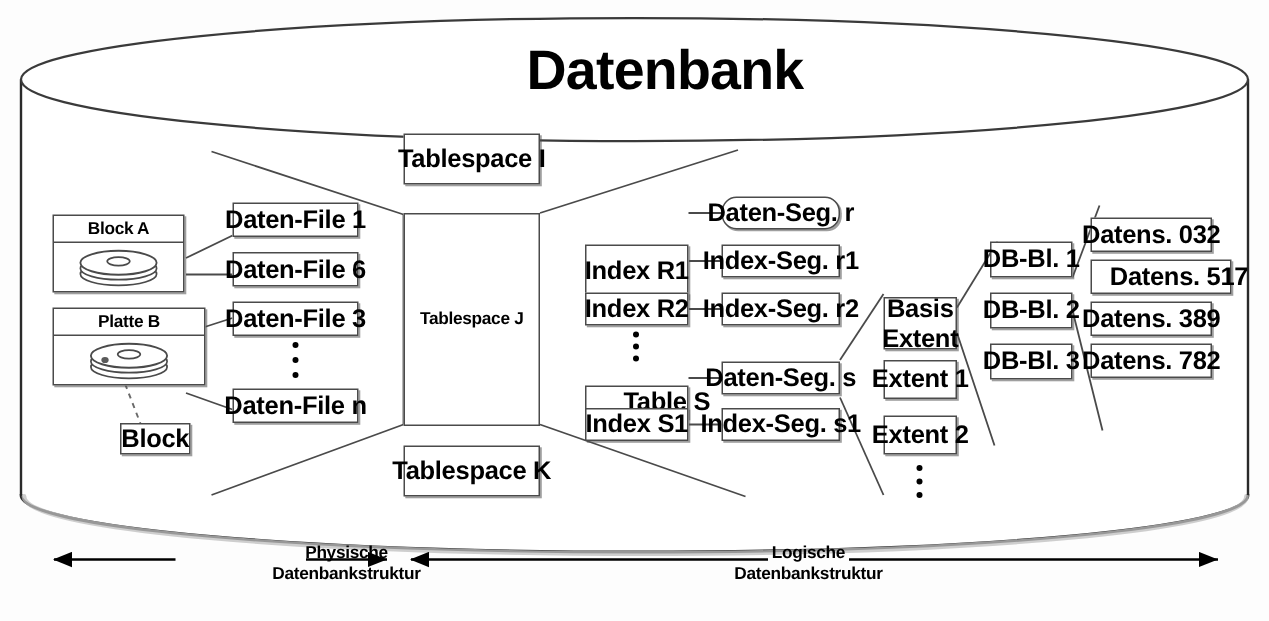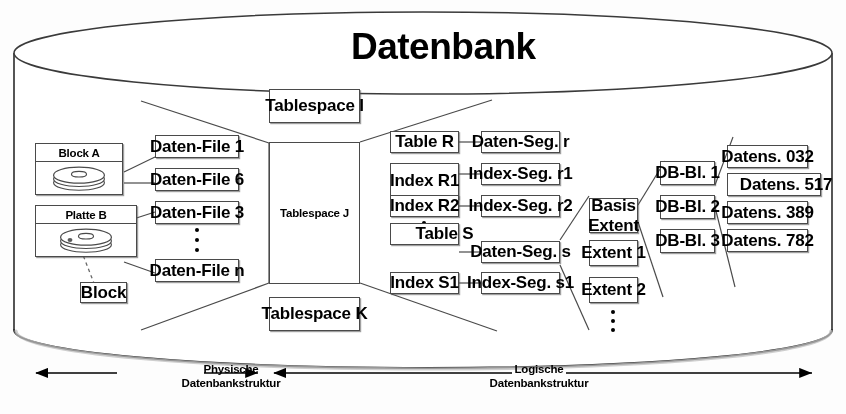--- a/index.html
+++ b/index.html
@@ -233,32 +233,31 @@
     <i></i>
       <i></i>
       <i></i>
   </div>
   <div class="node" style="left:155px; top:259px; width:84px; height:23px;">Daten-File n</div>
 
   <div class="node" style="left:269px; top:89px; width:91px; height:34px;">Tablespace I</div>
   <div class="tablespace-j" style="left:269px; top:142px; width:91px; height:142px;">Tablespace J</div>
   <div class="node" style="left:269px; top:297px; width:91px; height:34px;">Tablespace K</div>
 
-  <div class="node" style="left:390px; top:131px; width:69px; height:22px;">Table R</div>
   <div class="node" style="left:390px; top:163px; width:69px; height:36px;">Index R1</div>
   <div class="node" style="left:390px; top:195px; width:69px; height:22px;">Index R2</div>
   <div class="vdots" style="left:422px; top:221px; width:4px; height:20px;">
     <i></i>
       <i></i>
       <i></i>
   </div>
-  <div class="node" style="left:390px; top:223px; width:69px; height:22px;padding-left:40px;">Table S</div>
+  <div class="node" style="left:390px; top:257px; width:69px; height:22px;padding-left:40px;">Table S</div>
   <div class="node" style="left:390px; top:272px; width:69px; height:22px;">Index S1</div>
 
-  <div class="node" style="left:481px; top:131px; width:79px; height:22px;">Daten-Seg. r</div>
+  <div class="node" style="left:481px; top:131px; width:79px; height:22px;border-radius:10px;">Daten-Seg. r</div>
   <div class="node" style="left:481px; top:163px; width:79px; height:22px;">Index-Seg. r1</div>
   <div class="node" style="left:481px; top:195px; width:79px; height:22px;">Index-Seg. r2</div>
   <div class="node" style="left:481px; top:241px; width:79px; height:22px;">Daten-Seg. s</div>
   <div class="node" style="left:481px; top:272px; width:79px; height:22px;">Index-Seg. s1</div>
 
   <div class="node two-line" style="left:589px; top:198px; width:49px; height:35px;">
       <span>Basis</span>
       <span>Extent</span>
     </div>
   <div class="node" style="left:589px; top:240px; width:49px; height:26px;">Extent 1</div>

